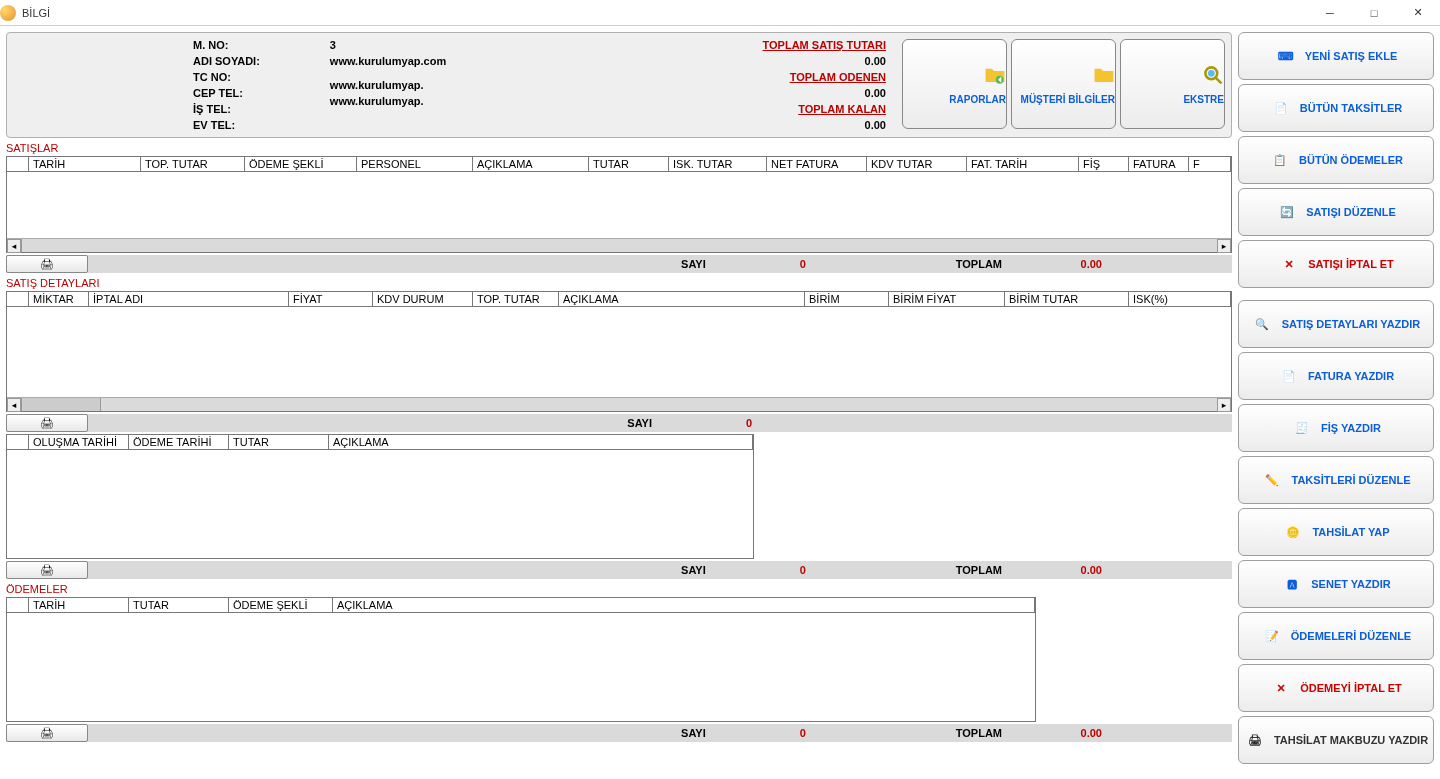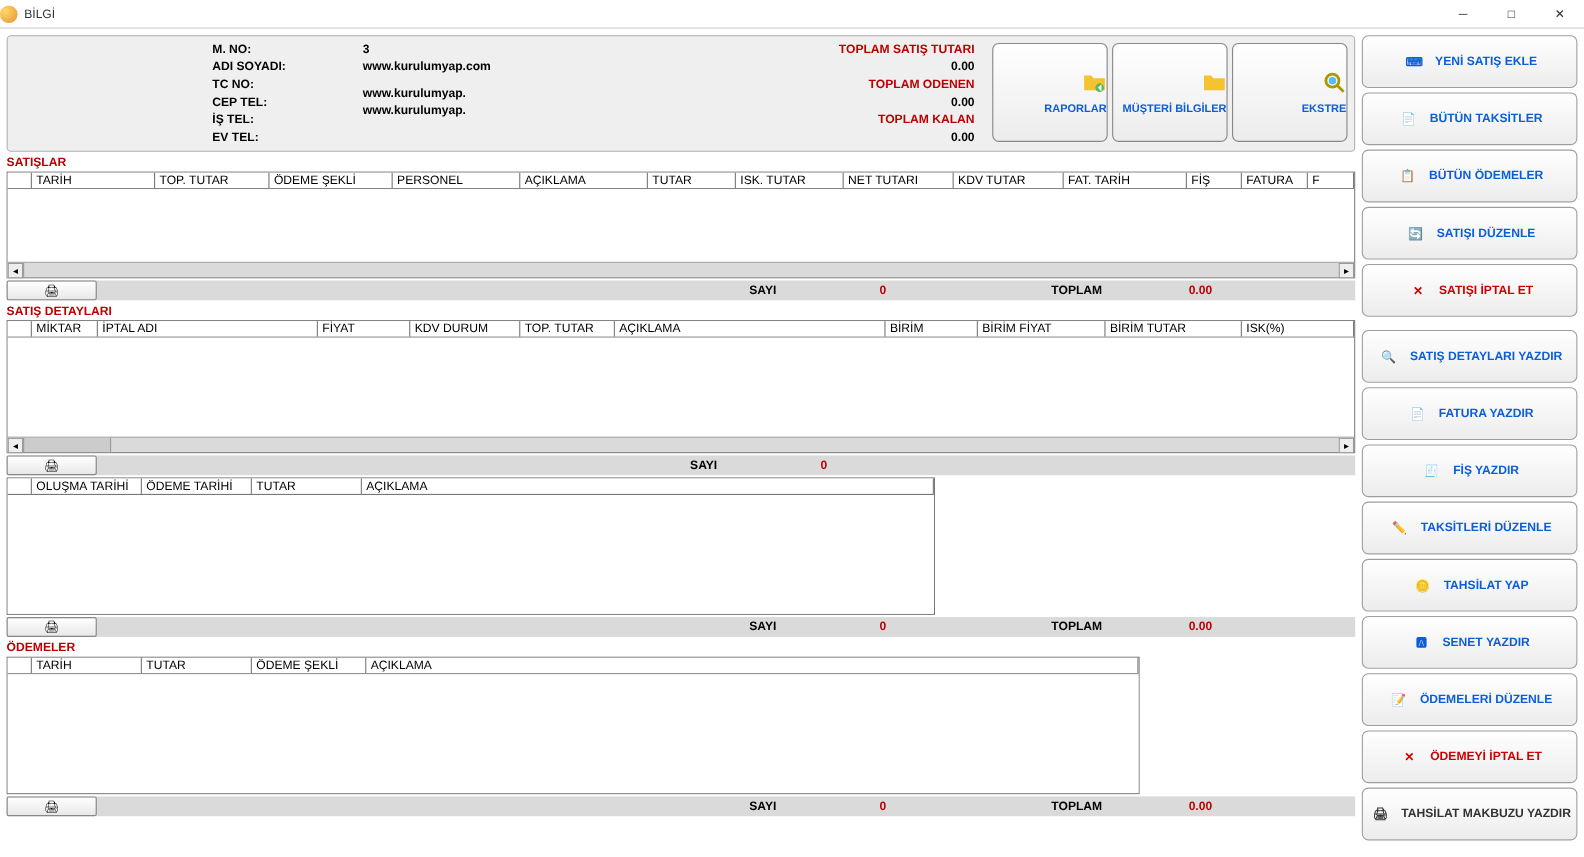--- a/index.html
+++ b/index.html
@@ -14,26 +14,26 @@
   .right{width:196px;display:flex;flex-direction:column;gap:4px}
   .r-btn{height:48px;border:1px solid #9e9e9e;border-radius:6px;background:linear-gradient(#fff,#ececec);display:flex;align-items:center;justify-content:center;gap:8px;font-size:11px;font-weight:bold;color:#0b5ed7;cursor:pointer}
   .r-btn.red{color:#c00}
   .r-btn.black{color:#333}
   .ic{width:22px;height:22px;display:inline-flex;align-items:center;justify-content:center}
   .info{border:1px solid #b0b0b0;background:#efefef;border-radius:4px;padding:6px;display:flex;gap:10px}
   .info-left{display:flex;gap:70px;font-weight:bold;margin-left:180px}
   .labels{display:flex;flex-direction:column;gap:4px}
   .info-mid{flex:1;display:flex;flex-direction:column;align-items:flex-end;gap:4px;padding-right:6px;font-weight:bold}
   .info-row{display:flex;gap:30px}
-  .red-u{color:#b00;}
+  .red-u{color:#b00;text-decoration:underline}
   .totval{width:70px;text-align:right}
   .cards{display:flex;gap:4px}
   .card{width:105px;height:90px;border:1px solid #888;border-radius:6px;background:linear-gradient(#fff,#ececec);display:flex;flex-direction:column;align-items:flex-end;justify-content:center;gap:8px;cursor:pointer}
   .card-label{font-size:10px;font-weight:bold;color:#0b5ed7}
-  .section-title{color:#b00;font-weight:bold;font-size:11px;margin-top:2px}
+  .section-title{color:#b00;font-weight:normal;font-size:11px;margin-top:2px}
   .grid{border:1px solid #777}
   .ghead{display:flex;background:#fff;border-bottom:1px solid #777}
   .gh{border-right:1px solid #777;padding:1px 4px;font-weight:normal;font-size:11px;white-space:nowrap;overflow:hidden}
   .gbody{background:#fff;height:66px}
   .scroll{display:flex;justify-content:space-between;align-items:center;height:14px;background:#dadada;border-top:1px solid #aaa}
   .scroll .arr{width:14px;height:14px;display:flex;align-items:center;justify-content:center;border:1px solid #999;background:#eee;font-size:9px}
   .footer-row{display:flex;align-items:center;gap:40px;height:18px;background:#dadada;padding-right:130px}
   .print-btn{width:82px;height:18px;border:1px solid #888;background:linear-gradient(#fff,#e8e8e8);display:flex;align-items:center;justify-content:center;border-radius:2px}
   .f-lbl{font-weight:bold}
   .f-red{color:#b00;font-weight:bold;width:60px;text-align:right}
@@ -124,21 +124,21 @@
     <div class="grid">
       <div class="ghead">
         <div class="gh" style="width:22px"></div>
         <div class="gh" style="width:112px">TARİH</div>
         <div class="gh" style="width:104px">TOP. TUTAR</div>
         <div class="gh" style="width:112px">ÖDEME ŞEKLİ</div>
         <div class="gh" style="width:116px">PERSONEL</div>
         <div class="gh" style="width:116px">AÇIKLAMA</div>
         <div class="gh" style="width:80px">TUTAR</div>
         <div class="gh" style="width:98px">ISK. TUTAR</div>
-        <div class="gh" style="width:100px">NET TUTARI</div>
+        <div class="gh" style="width:100px">NET FATURA</div>
         <div class="gh" style="width:100px">KDV TUTAR</div>
         <div class="gh" style="width:112px">FAT. TARİH</div>
         <div class="gh" style="width:50px">FİŞ</div>
         <div class="gh" style="width:60px">FATURA</div>
         <div class="gh" style="flex:1">F</div>
       </div>
       <div class="gbody"></div>
       <div class="scroll">
           <span class="arr">◂</span>
           <span style="width:16px;border-left:1px solid #999;height:100%"></span>
@@ -184,21 +184,21 @@
     <div class="footer-row">
       <div class="print-btn">
           <span>🖨</span>
         </div>
       <span class="flex-sp"></span>
       <span class="f-lbl">SAYI</span>
       <span class="f-red">0</span>
       <span style="width:310px"></span>
     </div>
 
-    <div class="grid" style="width:844px">
+    <div class="grid" style="width:748px">
       <div class="ghead">
         <div class="gh" style="width:22px"></div>
         <div class="gh" style="width:100px">OLUŞMA TARİHİ</div>
         <div class="gh" style="width:100px">ÖDEME TARİHİ</div>
         <div class="gh" style="width:100px">TUTAR</div>
         <div class="gh" style="flex:1">AÇIKLAMA</div>
       </div>
       <div class="gbody" style="height:108px"></div>
     </div>
     <div class="footer-row">

